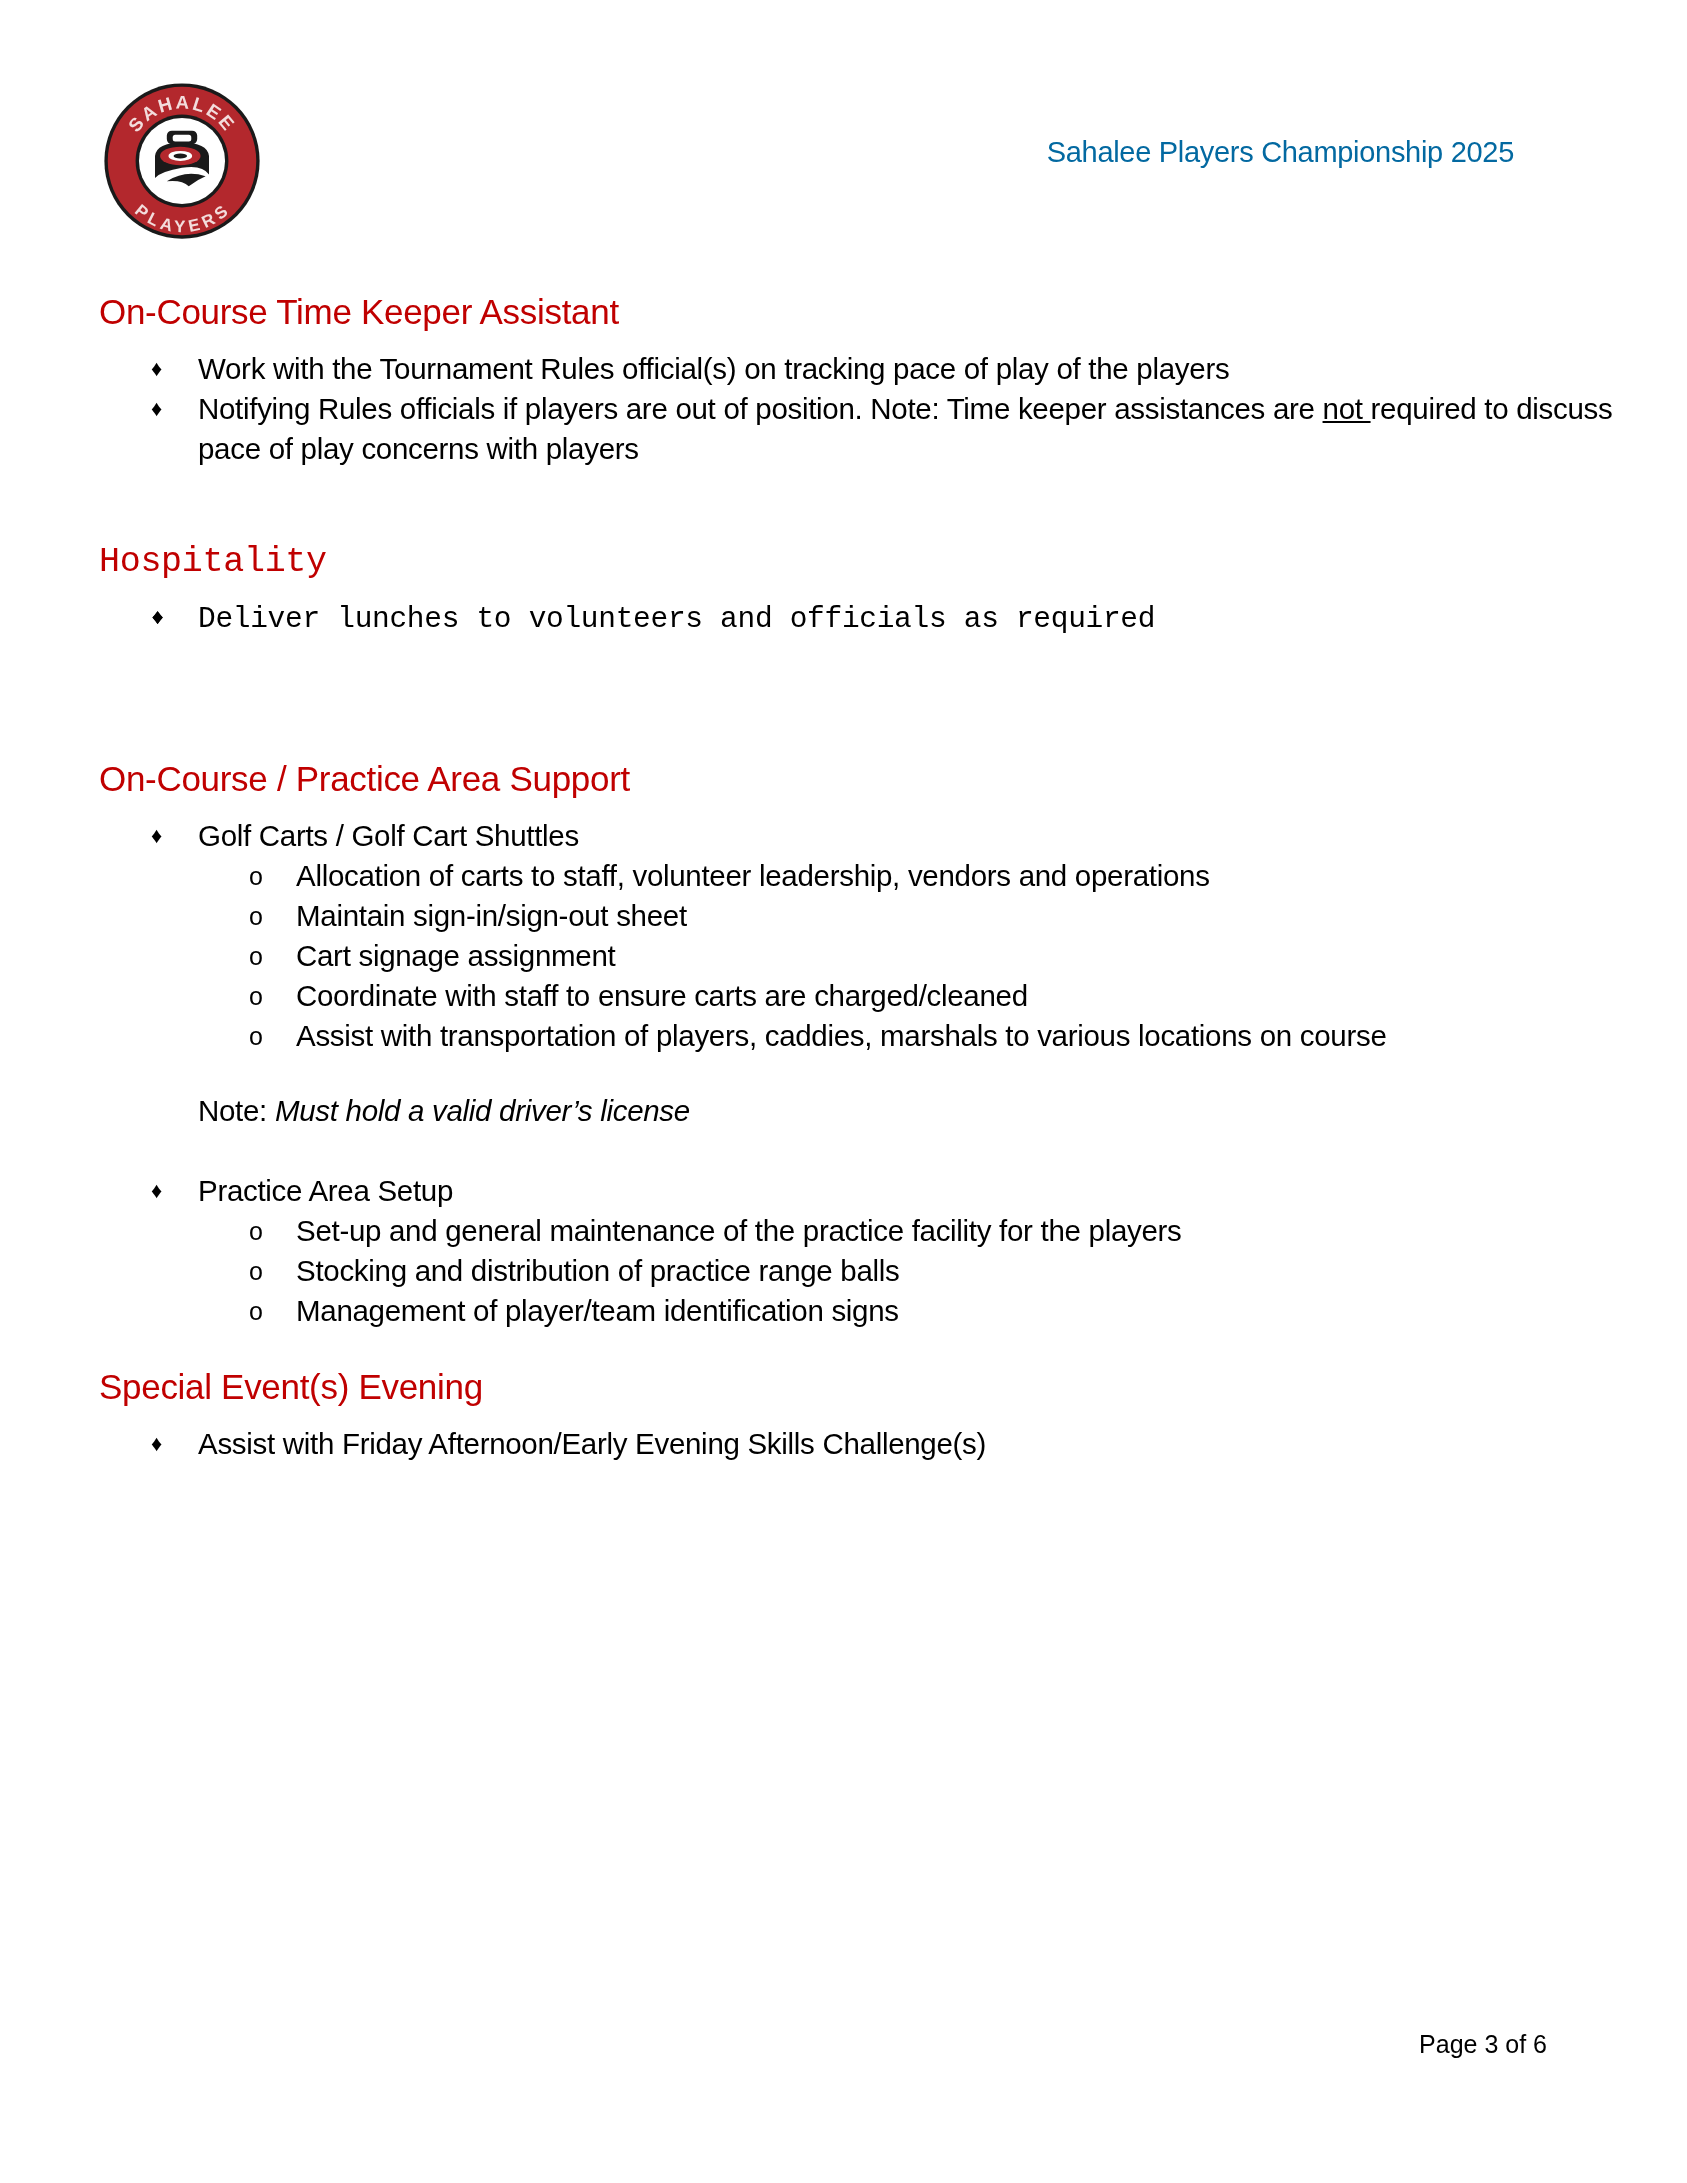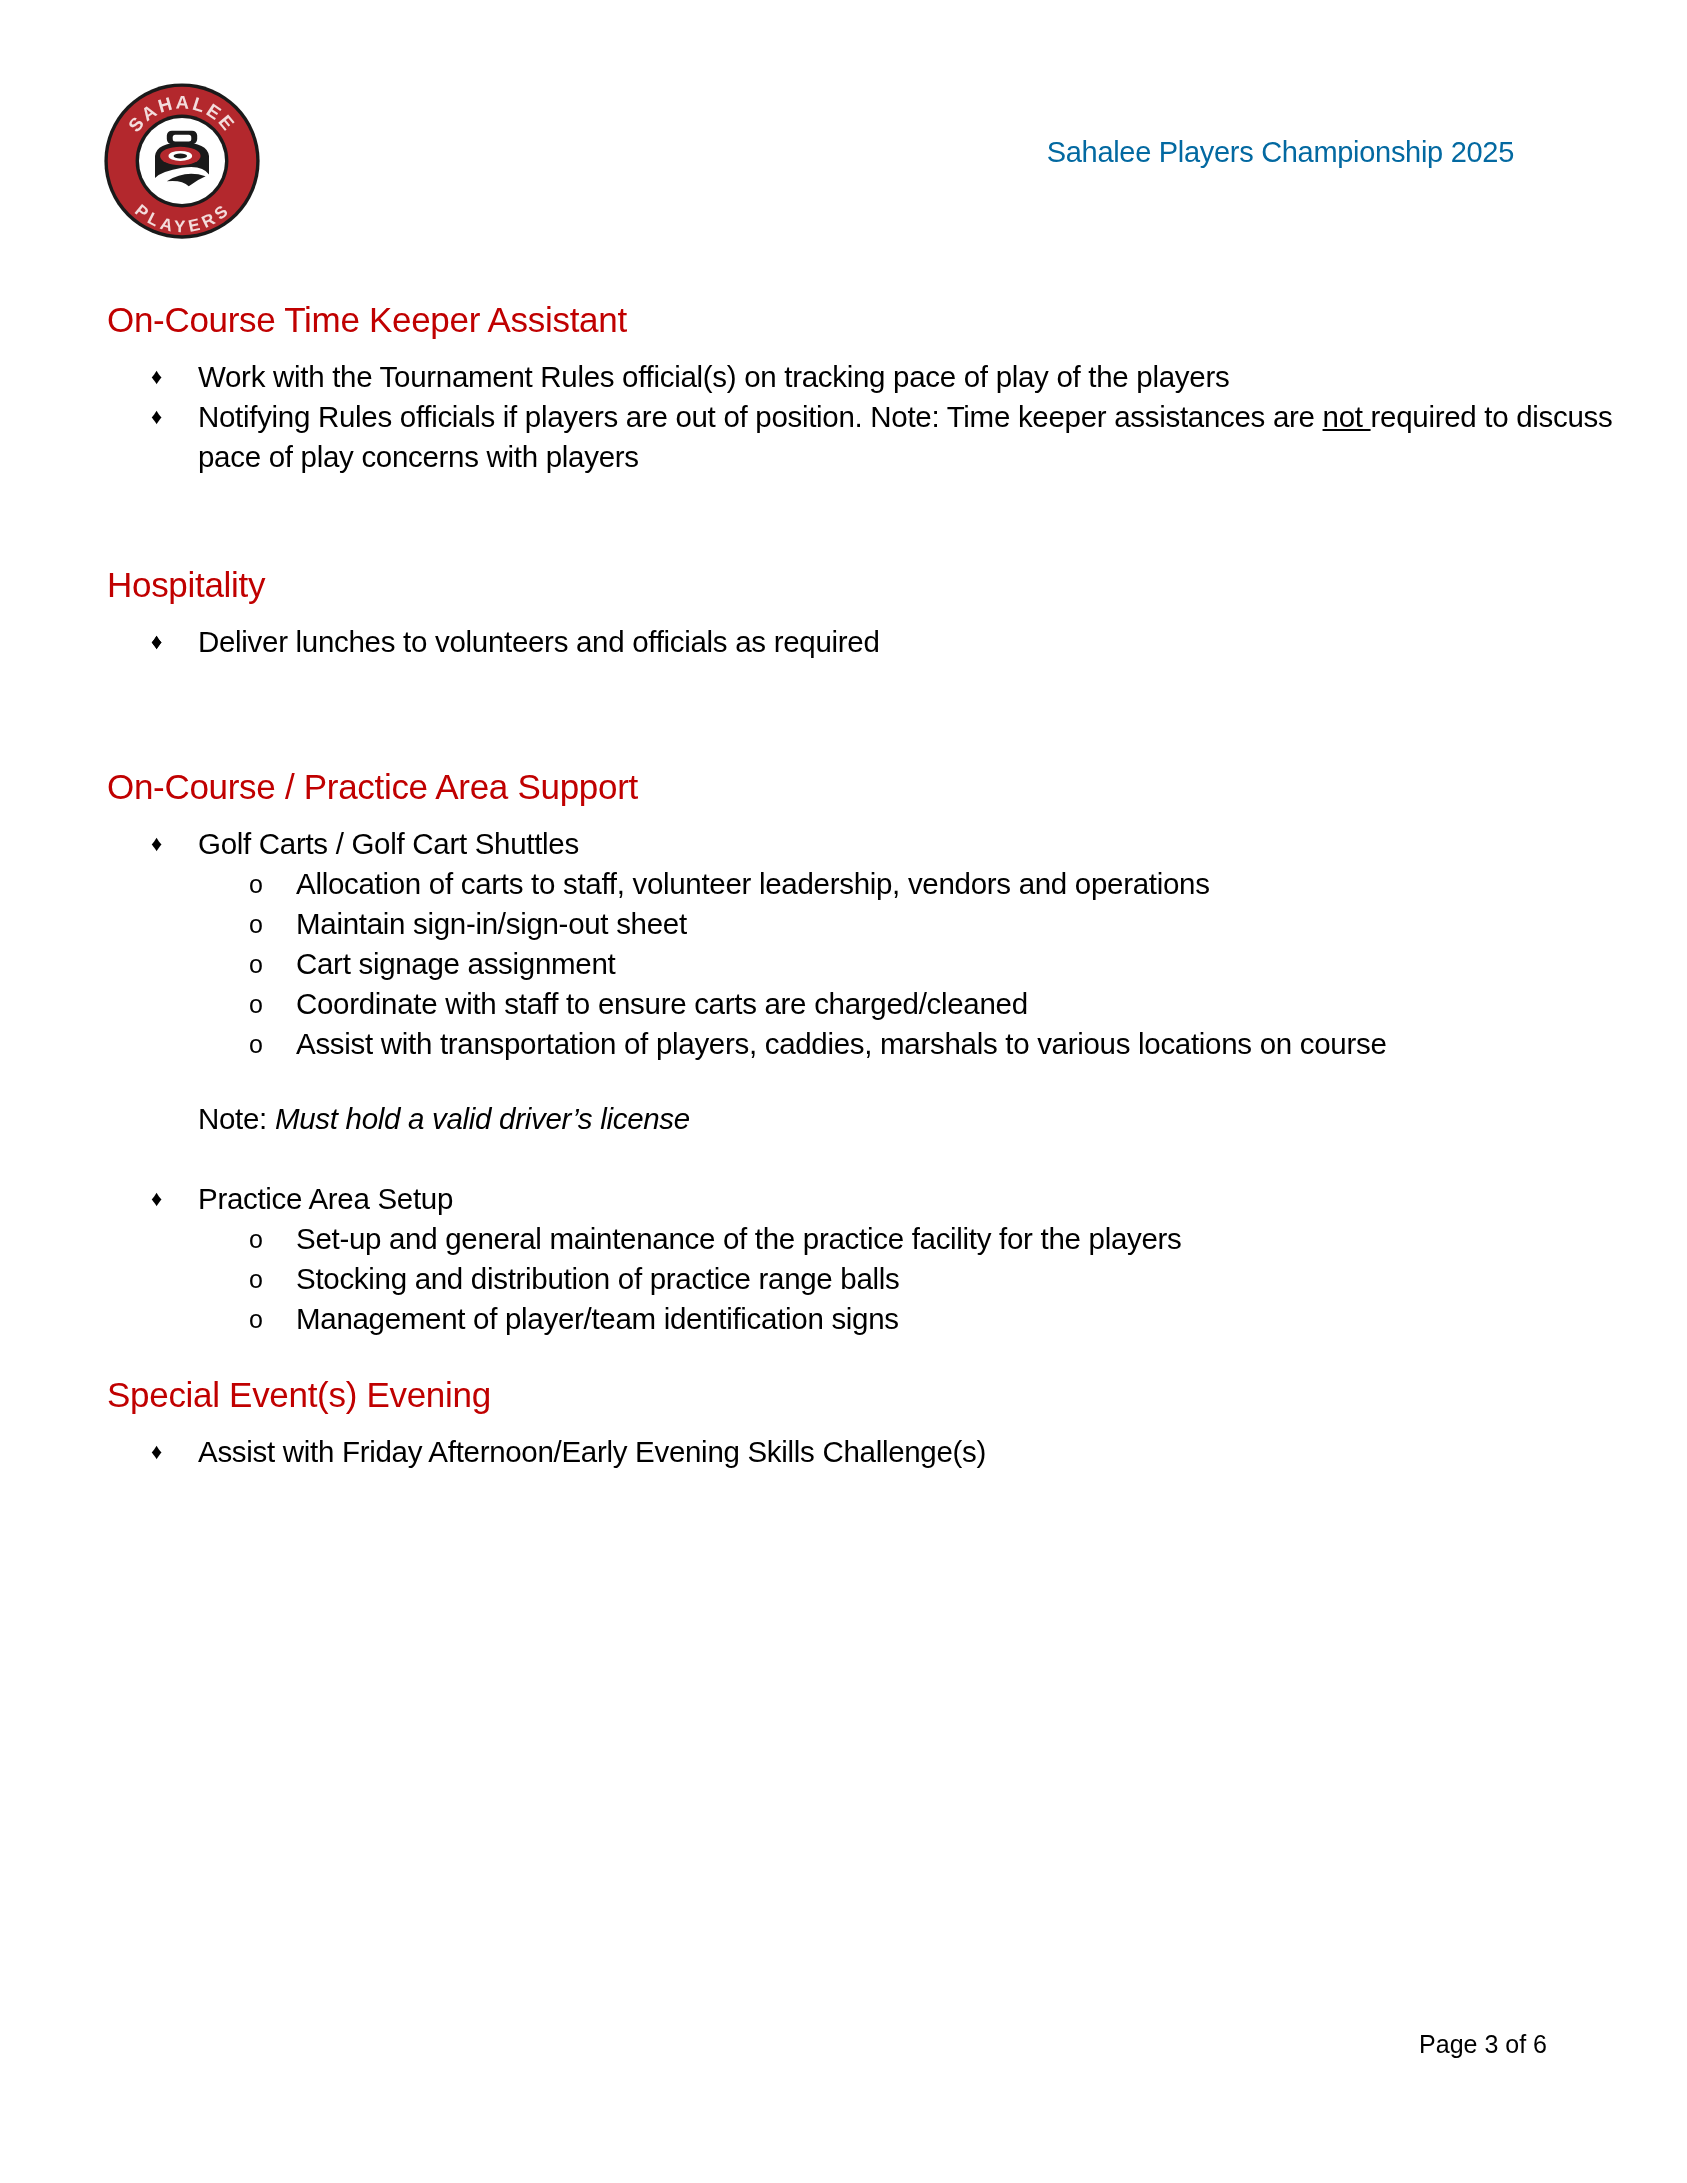--- a/index.html
+++ b/index.html
@@ -2,21 +2,21 @@
 <html style="font-size:13.5px"><head>
 <meta charset="utf-8">
 <style>
   html, body { margin: 0; padding: 0; background: #ffffff; }
   body { width: 1687px; height: 2183px; position: relative; overflow: hidden;
          font-family: "Liberation Sans", sans-serif; color: #000; }
   .logo { position: absolute; left: 101px; top: 80px; width: 162px; height: 162px; }
   .header-title { position: absolute; right: 173px; top: 136px; font-size: 29px;
                   color: #0369a1; letter-spacing: -0.3px; }
   .section { position: absolute; left: 99px; }
-  .heading { font-size: 35px; color: #c00000; margin: 8px; font-weight: normal; letter-spacing: -0.3px; }
+  .heading { font-size: 35px; color: #c00000; margin: 0; font-weight: normal; letter-spacing: -0.3px; }
   .body-text { font-size: 29.5px; line-height: 40px; letter-spacing: -0.3px; }
   ul { list-style: none; margin: 0; padding: 0; }
   .l1 { position: relative; padding-left: 99px; }
   .l1 > .bullet { position: absolute; left: 52px; top: 0; font-size: 22px; }
   .l2 { position: relative; padding-left: 197px; }
   .l2 > .bullet { position: absolute; left: 150px; top: 0; font-size: 25px; }
   .u { text-decoration: underline; }
   .note { padding-left: 99px; }
   .note i { font-style: italic; }
   .footer { position: absolute; right: 140px; top: 2030px; font-size: 25px; }
@@ -60,21 +60,21 @@
       <span class="bullet">♦</span>
       <span>Work with the Tournament Rules official(s) on tracking pace of play of the players</span>
     </li>
     <li class="l1" style="width:1451px;">
       <span class="bullet">♦</span>
       <span>Notifying Rules officials if players are out of position. Note: Time keeper assistances are </span><span class="u">not </span><span>required to discuss pace of play concerns with players</span>
     </li>
   </ul>
 </section>
 
-<section class="section" style="top:557px;">
+<section class="section" style="top:542px;font-family:Liberation Mono, monospace;">
   <h2 class="heading">Hospitality</h2>
   <ul class="body-text" style="margin-top:17px;">
     <li class="l1">
       <span class="bullet">♦</span>
     </li>
     <li class="l1">
       <span class="bullet">♦</span>
       <span>Deliver lunches to volunteers and officials as required</span>
     </li>
   </ul>

